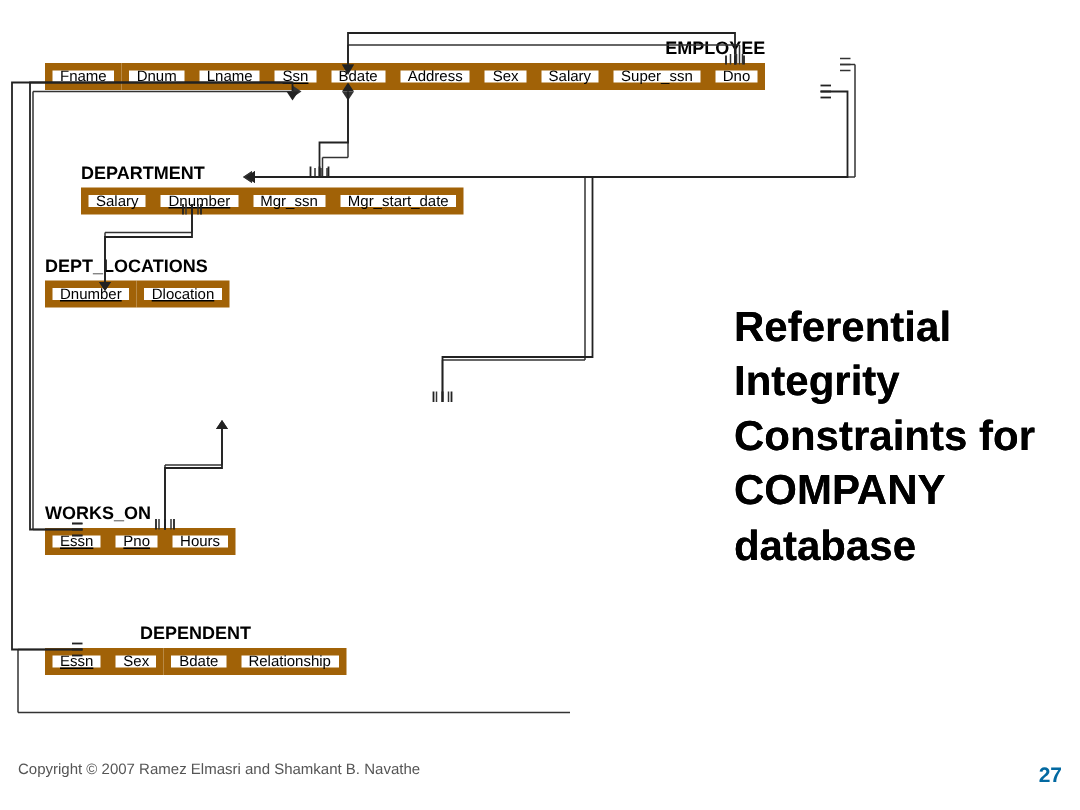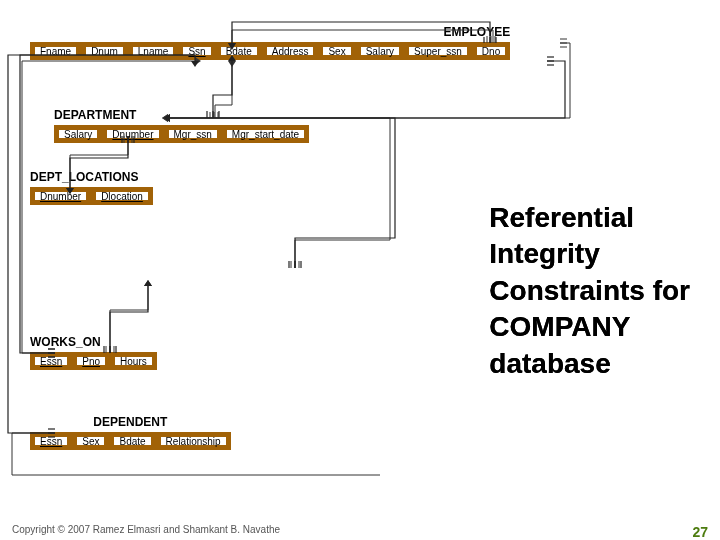--- a/index.html
+++ b/index.html
@@ -57,34 +57,34 @@
       right: 30px;
       top: 200px;
       text-align: left;
       font-size: 28px;
       font-weight: bold;
       line-height: 1.3;
     }
 
     .footer {
       position: absolute;
-      bottom: 0;
+      bottom: 16px;
       left: 0;
       right: 0;
       display: flex;
       justify-content: space-between;
       padding: 0 12px;
       font-size: 10px;
       color: #555;
     }
 
     .page-num {
       font-size: 14px;
       font-weight: bold;
-      color: #4d7c0f;
+      color: #0369a1;
     }
   </style>
 </head>
 <body>
 
 <div class="table-section" style="left:30px; top:25px;text-align:right;">
   <div class="table-label">EMPLOYEE</div>
   <div class="fields-row">
     <div class="field-box">Fname</div>
     <div class="field-box">Dnum</div>

